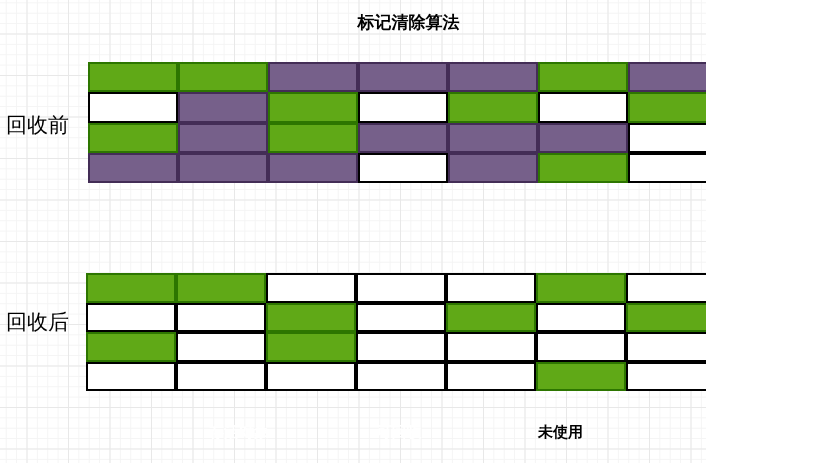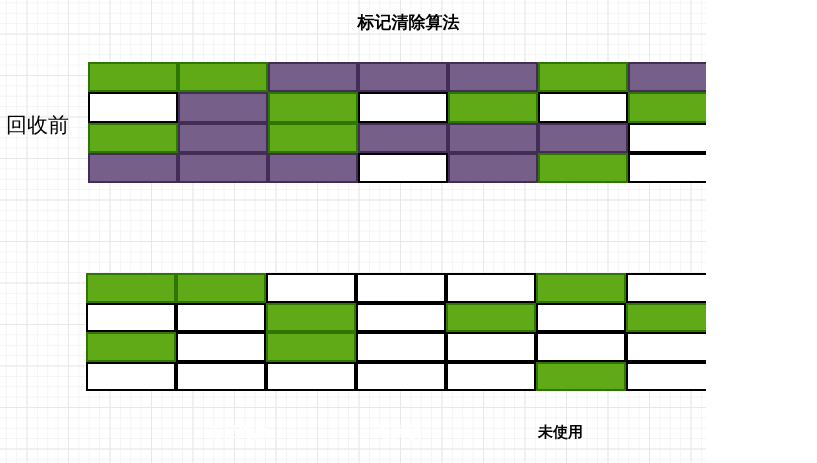--- a/index.html
+++ b/index.html
@@ -87,20 +87,21 @@
       <div class="cell reclaimable"></div>
       <div class="cell reclaimable"></div>
       <div class="cell reclaimable"></div>
       <div class="cell unused"></div>
       <div class="cell reclaimable"></div>
       <div class="cell live"></div>
       <div class="cell unused"></div>
       <div class="cell live"></div>
     </div>
 
+  <div class="section-label label-after">回收后</div>
   <div class="memory-grid grid-after">
       <div class="cell live"></div>
       <div class="cell live"></div>
       <div class="cell unused"></div>
       <div class="cell unused"></div>
       <div class="cell unused"></div>
       <div class="cell live"></div>
       <div class="cell unused"></div>
       <div class="cell unused"></div>
       <div class="cell unused"></div>

